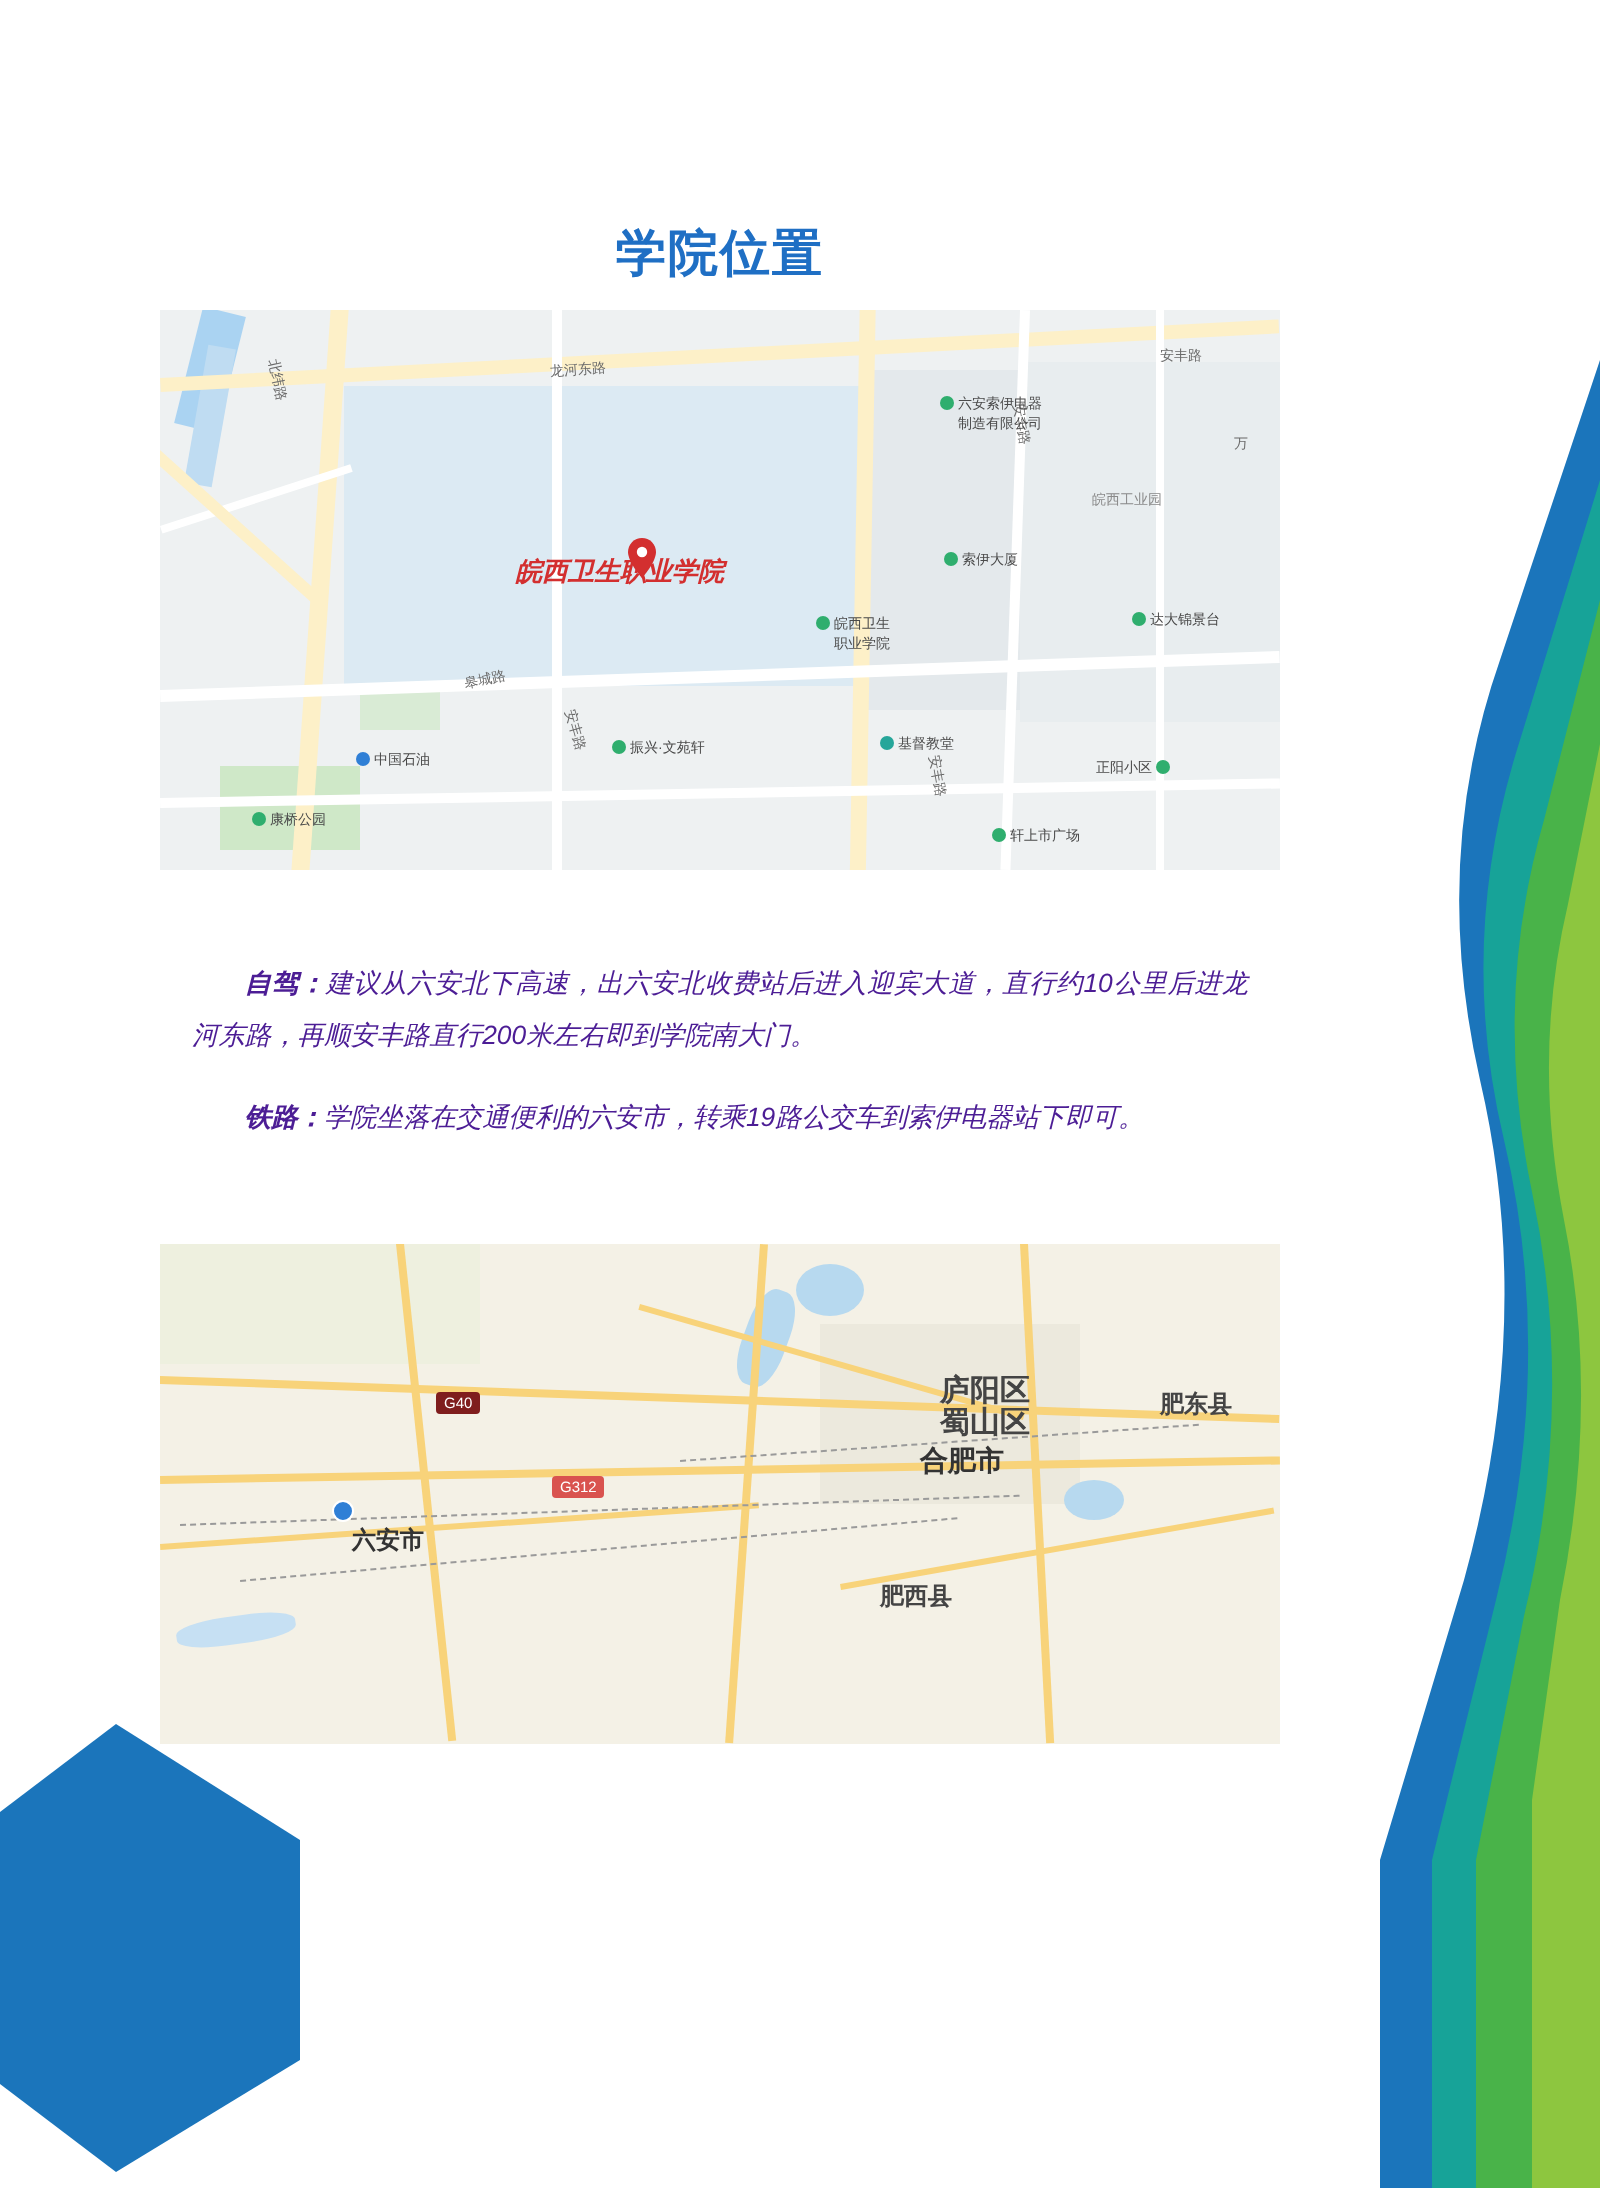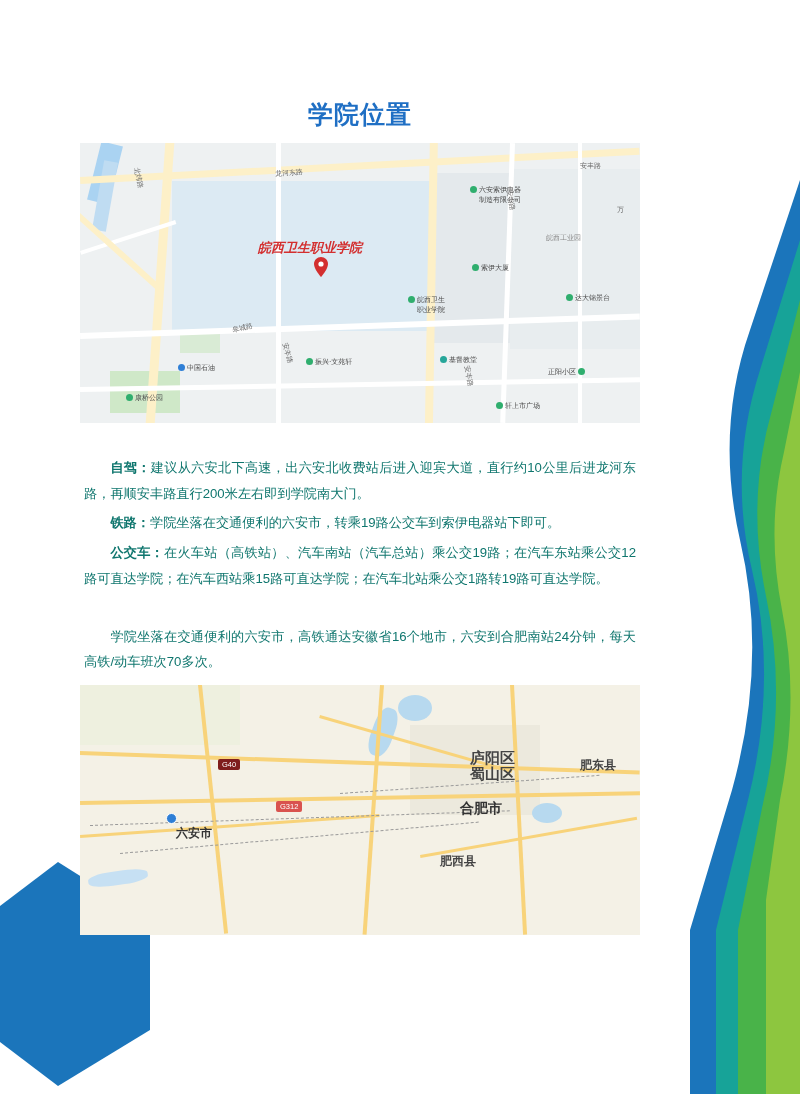--- a/index.html
+++ b/index.html
@@ -30,41 +30,42 @@
     left: 0;
     bottom: 0;
     width: 230px;
     height: 260px;
   }
 
   
   .content {
     position: absolute;
     left: 80px;
-    top: 0;
+    top: 12px;
     width: 560px;
   }
 
   h2.section-title {
     font-family: "DejaVu Sans", sans-serif;
     color: #1f6fc4;
     font-size: 25px;
     font-weight: bold;
     text-align: center;
     letter-spacing: 1px;
     margin: 0;
     padding: 0;
   }
 
   p.para {
     font-size: 13.2px;
     line-height: 1.95;
-    color: #0f766e;
-    margin: 4px;
+    color: #4c1d95;
+    margin: 16px;
     text-align: justify;
+    font-style: italic;
   }
   p.indent {
     text-indent: 2em;
   }
   .bold-label {
     font-weight: bold;
   }
 
   
   .map-box {
@@ -112,20 +113,21 @@
   .poi-dot.teal { background: #26a69a; }
 
   .school-name {
     position: absolute;
     font-family: "DejaVu Serif", serif;
     font-weight: bold;
     font-style: italic;
     color: #d32f2f;
     font-size: 13px;
     white-space: nowrap;
+    margin-top: 26px;
   }
   .pin {
     position: absolute;
     width: 14px;
     height: 20px;
   }
 
   .road {
     position: absolute;
     background: #ffffff;
@@ -267,27 +269,23 @@
 
   <div style="height:18px"></div>
   <div style="height:10px"></div>
 
   <p class="para indent">
     <span class="bold-label">自驾：</span><span>建议从六安北下高速，出六安北收费站后进入迎宾大道，直行约10公里后进龙河东路，再顺安丰路直行200米左右即到学院南大门。</span>
   </p>
   <p class="para indent">
     <span class="bold-label">铁路：</span><span>学院坐落在交通便利的六安市，转乘19路公交车到索伊电器站下即可。</span>
   </p>
-  <p class="para indent">
-    <span class="bold-label">公交车：</span><span>在火车站（高铁站）、汽车南站（汽车总站）乘公交19路；在汽车东站乘公交12路可直达学院；在汽车西站乘15路可直达学院；在汽车北站乘公交1路转19路可直达学院。</span>
-  </p>
 
   <div style="height:16px"></div>
   <div style="height:8px"></div>
-  <p class="para indent">学院坐落在交通便利的六安市，高铁通达安徽省16个地市，六安到合肥南站24分钟，每天高铁/动车班次70多次。</p>
 
   <div class="map-box" id="map2">
     <div class="blockarea" style="left:0;top:0;width:560px;height:250px;background:#f4f1e6;"></div>
     <div class="greenarea" style="left:0;top:0;width:160px;height:60px;background:#eef0df;"></div>
     <div class="blockarea" style="left:330px;top:40px;width:130px;height:90px;background:#ece9dd;"></div>
     <div class="water" style="left:292px;top:22px;width:22px;height:50px;background:#b7d9ef;border-radius:40%;transform:rotate(20deg);"></div>
     <div class="water" style="left:318px;top:10px;width:34px;height:26px;background:#b7d9ef;border-radius:50%;"></div>
     <div class="water" style="left:452px;top:118px;width:30px;height:20px;background:#b7d9ef;border-radius:50%;"></div>
     <div class="water" style="left:8px;top:186px;width:60px;height:14px;background:#c6e0f3;border-radius:40%;transform:rotate(-8deg);"></div>
 
@@ -301,21 +299,21 @@
     <div class="m2-road" style="left:340px;top:170px;width:220px;height:3px;transform:rotate(-10deg);"></div>
 
     <div class="m2-rail" style="left:10px;top:140px;width:420px;transform:rotate(-2deg);"></div>
     <div class="m2-rail" style="left:40px;top:168px;width:360px;transform:rotate(-5deg);"></div>
     <div class="m2-rail" style="left:260px;top:108px;width:260px;transform:rotate(-4deg);"></div>
 
     <div class="m2-shield" style="left:138px;top:74px;">G40</div>
     <div class="m2-shield red" style="left:196px;top:116px;">G312</div>
 
     <div class="m2-dot" style="left:86px;top:128px;"></div>
-    <div class="m2-city" style="left:380px;top:100px;font-size:14px;margin-top:15px;">合肥市</div>
+    <div class="m2-city" style="left:380px;top:100px;font-size:14px;">合肥市</div>
     <div class="m2-city small" style="left:390px;top:64px;">庐阳区</div>
     <div class="m2-city small" style="left:390px;top:80px;">蜀山区</div>
     <div class="m2-city" style="left:96px;top:140px;">六安市</div>
     <div class="m2-city small" style="left:500px;top:72px;font-size:12px;">肥东县</div>
     <div class="m2-city small" style="left:360px;top:168px;font-size:12px;">肥西县</div>
   </div>
 
 </div>
 
 </body></html>

